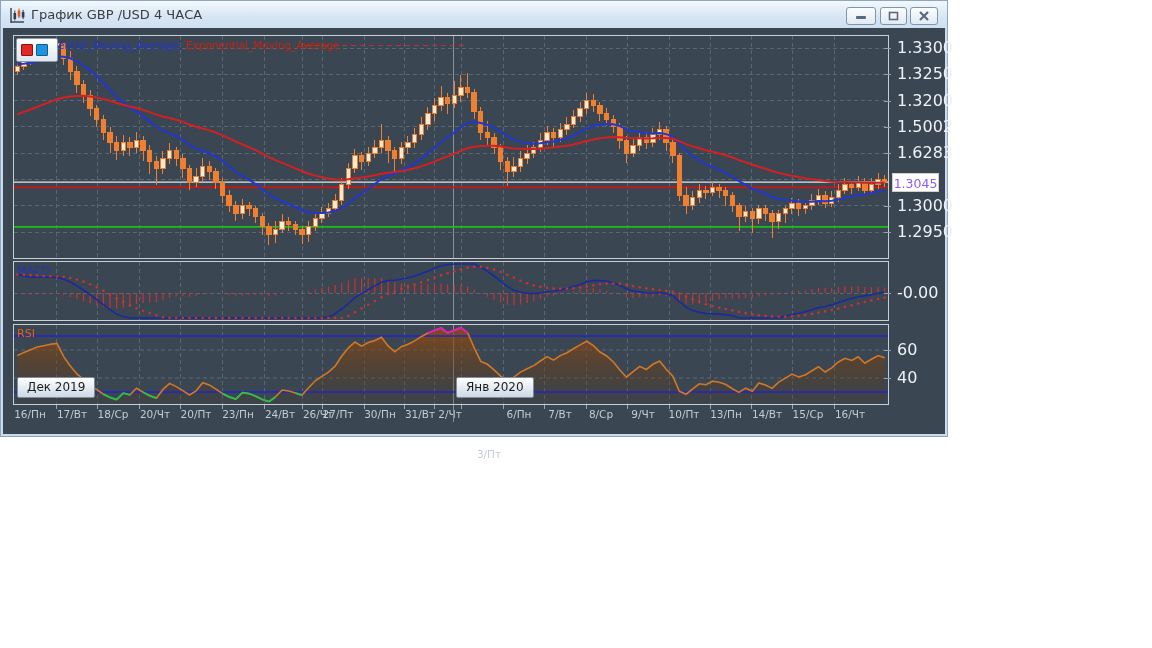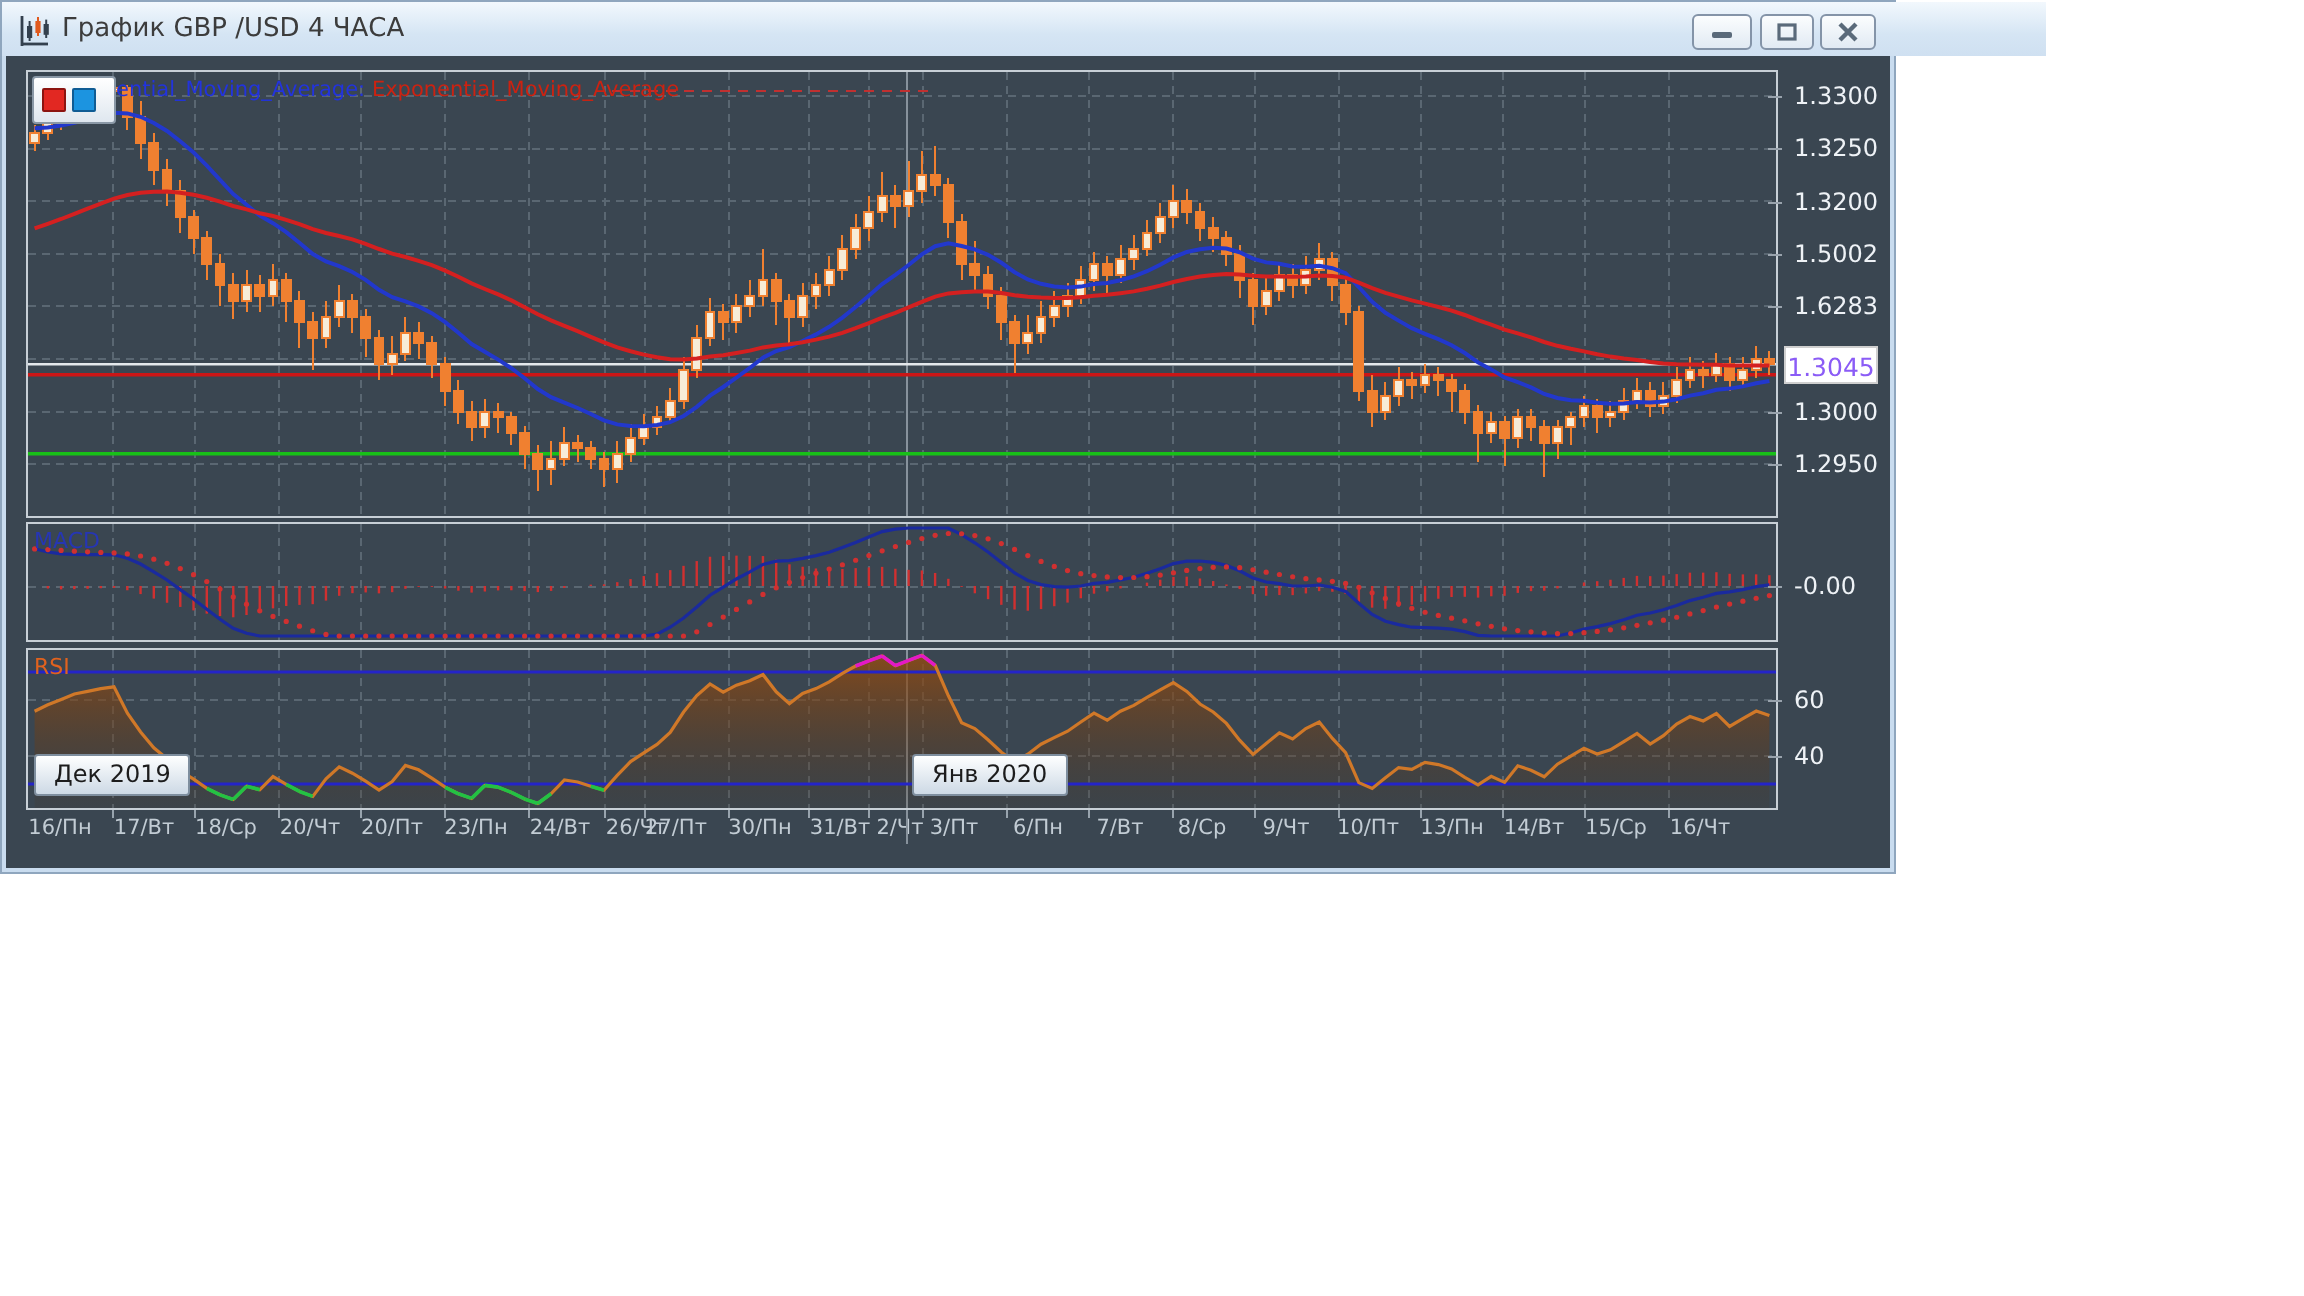--- a/index.html
+++ b/index.html
@@ -1,28 +1,28 @@
 <!DOCTYPE html>
 <html><head>
 <meta charset="utf-8">
 <style>
   html,body{margin:0;padding:0;background:#fff;}
   #screen{position:relative;width:1152px;height:648px;background:#ffffff;overflow:hidden;
           font-family:"DejaVu Sans","Liberation Sans",sans-serif;}
   .abs{position:absolute;}
   #win-frame{left:0;top:0;width:948px;height:437px;background:#c9dcef;border:1px solid #8fa6be;box-sizing:border-box;}
-  #titlebar{left:1px;top:1px;width:1022px;height:27px;background:linear-gradient(#f2f8fd,#d5e5f4 60%,#cfe0f1);}
+  #titlebar{left:1px;top:1px;width:946px;height:27px;background:linear-gradient(#f2f8fd,#d5e5f4 60%,#cfe0f1);}
   #title-text{left:30px;top:0;height:28px;line-height:28px;font-size:13px;color:#3c3c3c;white-space:nowrap;}
   .winbtn{top:7px;height:18px;background:linear-gradient(#fbfdfe,#e1eaf3);border:1px solid #8494a8;border-radius:3px;box-sizing:border-box;}
   #client{left:3px;top:28px;width:942px;height:406px;background:#3a4651;}
   .panel-border{border:1px solid #c7cfd6;box-sizing:border-box;background:#3a4651;}
   #main-wrap{left:13px;top:35px;width:876px;height:224px;}
   #macd-wrap{left:13px;top:261px;width:876px;height:60px;}
   #rsi-wrap{left:13px;top:324px;width:876px;height:81px;}
-  .tick-label{position:absolute;color:#eef2f6;font-size:12px;height:16px;line-height:16px;}
+  .tick-label{position:absolute;color:#eef2f6;font-size:16px;height:16px;line-height:16px;}
   .dash-tick{position:absolute;width:7px;height:1px;background:#98a2ac;}
   .x-label{position:absolute;top:408px;width:46px;text-align:center;font-size:10.5px;color:#c2ccd4;}
   .x-tick{position:absolute;top:405px;width:1px;height:4px;background:#98a4ae;}
   #price-box{left:892px;width:47px;height:19px;background:#ffffff;color:#8b5cf6;font-size:12.5px;
              text-align:center;line-height:19px;border:1px solid #cfcfcf;box-sizing:border-box;}
   .badge{position:absolute;top:377px;height:17px;line-height:17px;padding:1px 9px;font-size:12px;color:#1c1c1c;
          background:linear-gradient(#feffff,#cdd9e5);border:1px solid #7e8e9e;border-radius:2px;white-space:nowrap;}
   #legend-chipbox{left:16px;top:38px;width:40px;height:22px;background:linear-gradient(#ffffff,#dfe7ef);
                   border:1px solid #8a98a6;border-radius:2px;}
   .chip{position:absolute;top:5px;width:10px;height:10px;border-radius:1px;}
@@ -777,21 +777,21 @@
       <div class="x-label" style="left: 90px; position: absolute;">18/Ср</div>
       <div class="x-label" style="left: 132px; position: absolute;">20/Чт</div>
       <div class="x-label" style="left: 173px; position: absolute;">20/Пт</div>
       <div class="x-label" style="left: 215px; position: absolute;">23/Пн</div>
       <div class="x-label" style="left: 257px; position: absolute;">24/Вт</div>
       <div class="x-label" style="left: 295px; position: absolute;">26/Чт</div>
       <div class="x-label" style="left: 315px; position: absolute;">27/Пт</div>
       <div class="x-label" style="left: 357px; position: absolute;">30/Пн</div>
       <div class="x-label" style="left: 397px; position: absolute;">31/Вт</div>
       <div class="x-label" style="left: 427px; position: absolute;">2/Чт</div>
-      <div class="x-label" style="left: 454px; position: absolute;">3/Пт</div>
+      <div class="x-label" style="left: 466px; position: absolute; margin-top: 40px;">3/Пт</div>
       <div class="x-label" style="left: 496px; position: absolute;">6/Пн</div>
       <div class="x-label" style="left: 537px; position: absolute;">7/Вт</div>
       <div class="x-label" style="left: 578px; position: absolute;">8/Ср</div>
       <div class="x-label" style="left: 620px; position: absolute;">9/Чт</div>
       <div class="x-label" style="left: 661px; position: absolute;">10/Пт</div>
       <div class="x-label" style="left: 703px; position: absolute;">13/Пн</div>
       <div class="x-label" style="left: 744px; position: absolute;">14/Вт</div>
       <div class="x-label" style="left: 785px; position: absolute;">15/Ср</div>
       <div class="x-label" style="left: 827px; position: absolute;">16/Чт</div>
       <div class="x-tick" style="left: 56px; position: absolute;"></div>

